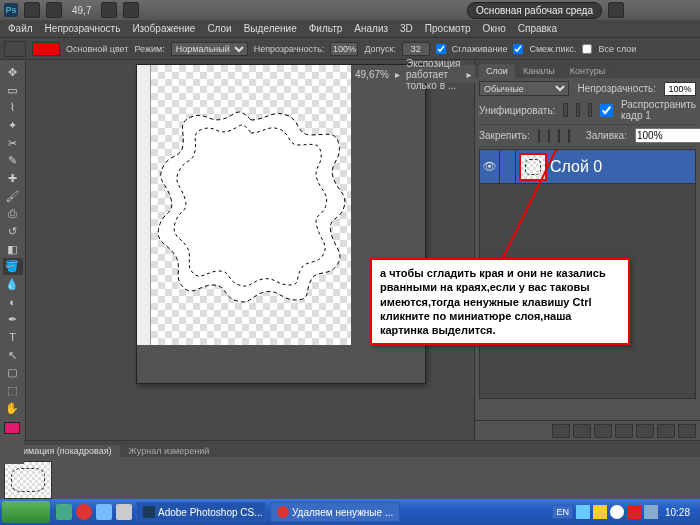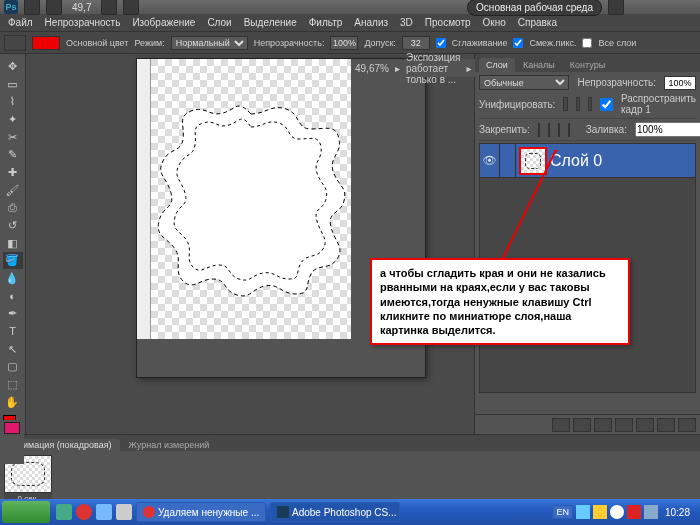--- a/index.html
+++ b/index.html
@@ -1,17 +1,17 @@
 <!DOCTYPE html>
 <html><head>
 <meta charset="utf-8">
 <style>
 *{box-sizing:border-box;margin:0;padding:0;font-family:Tahoma,Arial,sans-serif;font-size:10px}
 body{width:700px;height:525px;background:#464646;overflow:hidden;position:relative}
-.titlebar{height:14px;background:linear-gradient(#6b6b6b,#555);display:flex;align-items:center;padding:0 4px;gap:6px}
+.titlebar{height:20px;background:linear-gradient(#6b6b6b,#555);display:flex;align-items:center;padding:0 4px;gap:6px}
 .titlebar .logo{width:14px;height:14px;background:#1a3a5a;color:#4ab;display:flex;align-items:center;justify-content:center;font-weight:bold;font-size:9px;border-radius:2px}
 .titlebar .icon{width:16px;height:16px;background:#3a3a3a;border:1px solid #2a2a2a;border-radius:2px}
 .titlebar .zoom{color:#ddd;font-size:10px;padding:0 4px}
 .titlebar .spacer{flex:1}
 .titlebar .workspace{background:#3a3a3a;color:#eee;padding:2px 8px;border:1px solid #222;border-radius:8px;font-size:10px}
 .titlebar .sysicon{width:16px;height:14px;margin-left:2px}
 .menubar{height:18px;background:#464646;display:flex;align-items:center;padding:0 2px;border-bottom:1px solid #333}
 .menubar span{color:#ddd;padding:2px 6px;font-size:10px;cursor:default}
 .optbar{height:22px;background:#464646;display:flex;align-items:center;padding:0 4px;gap:6px;border-bottom:1px solid #333}
 .optbar .lbl{color:#ccc;font-size:9px}
@@ -286,27 +286,27 @@
 <div class="callout">
   <p>а чтобы сгладить края и они не казались рванными на краях,если у вас таковы имеются,тогда ненужные клавишу Ctrl кликните по миниатюре слоя,наша картинка выделится.</p>
 </div>
 
 <div class="taskbar">
   <div class="start"></div>
   <div class="qicon" style="background:#4a8"></div>
   <div class="qicon" style="background:#d33;border-radius:50%"></div>
   <div class="qicon" style="background:#7bf"></div>
   <div class="qicon" style="background:#ccc"></div>
+  <div class="task active">
+      <div class="ticon" style="background:#1a3a5a"></div>
+      <span>Adobe Photoshop CS...</span>
+    </div>
   <div class="task">
       <div class="ticon" style="background:#d33;border-radius:50%"></div>
       <span>Удаляем ненужные ...</span>
-    </div>
-  <div class="task active">
-      <div class="ticon" style="background:#1a3a5a"></div>
-      <span>Adobe Photoshop CS...</span>
     </div>
   <div class="spacer"></div>
   <div class="tray">
     <div class="lang">EN</div>
     <div class="ticon" style="background:#6cf"></div>
     <div class="ticon" style="background:#fc3"></div>
     <div class="ticon" style="background:#fff;border-radius:50%"></div>
     <div class="ticon" style="background:#d22"></div>
     <div class="ticon" style="background:#8ac"></div>
     <span class="clock">10:28</span>

